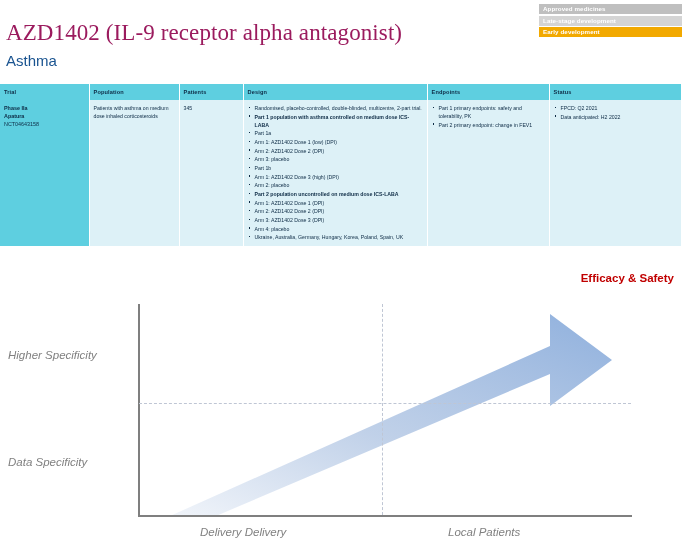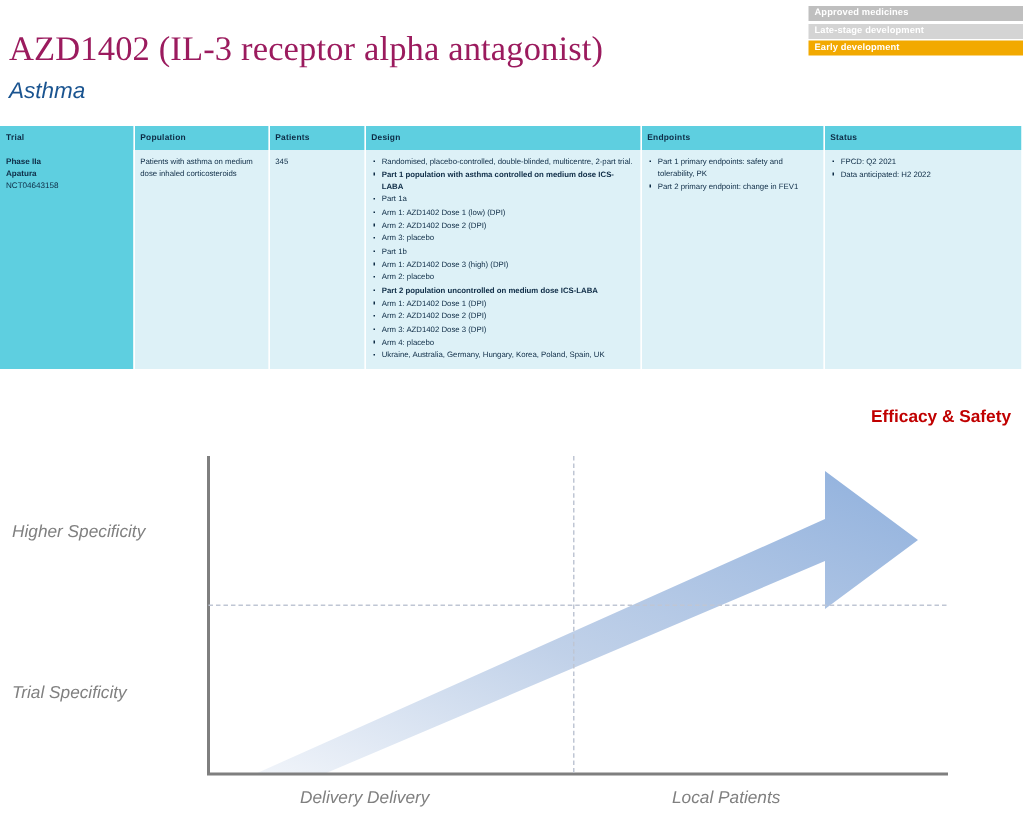--- a/index.html
+++ b/index.html
@@ -13,21 +13,21 @@
 
   
   #header{position:absolute;left:0;top:0;width:682px;height:82px;}
   #page-title{
     position:absolute;left:6px;top:20px;
     font-family:"Liberation Serif", serif;
     font-size:23px;color:#9b1b5e;letter-spacing:.1px;white-space:nowrap;
   }
   #page-subtitle{
     position:absolute;left:6px;top:52px;
-    font-size:15px;color:#1a5490;font-weight:400;font-style:italic;
+    font-size:15px;color:#1a5490;font-weight:400;
   }
 
   
   #legend{position:absolute;right:0px;top:4px;width:143px;}
   .legend-badge{
     height:10px;line-height:10px;
     font-size:6.2px;font-weight:700;
     color:#ffffff;padding-left:4px;margin-bottom:1.5px;
     letter-spacing:.1px;overflow:hidden;white-space:nowrap;
   }
@@ -93,21 +93,21 @@
   
   #band{
     position:absolute;left:120px;top:42px;width:520px;height:212px;
     overflow:visible;pointer-events:none;
   }
 </style>
 </head>
 <body>
 
 <div id="header">
-  <div id="page-title">AZD1402 (IL-3 receptor alpha antagonist)</div>
+  <div id="page-title">AZD1402 (IL-9 receptor alpha antagonist)</div>
   <div id="page-subtitle">Asthma</div>
 
   <div id="legend">
     <div class="legend-badge lb-approved">Approved medicines</div>
     <div class="legend-badge lb-late">Late-stage development</div>
     <div class="legend-badge lb-early">Early development</div>
   </div>
 </div>
 
 <table id="trial-table">
@@ -187,17 +187,17 @@
     </defs>
     <path d="M 18 212 L 50 212 L 430 42 L 430 10 L 492 56 L 430 102 L 430 70 L 96 212 Z" fill="url(#bandgrad)"></path>
   </svg>
 
   <div id="y-axis"></div>
   <div id="x-axis"></div>
   <div id="v-divider"></div>
   <div id="h-divider"></div>
 
   <div class="axis-label" id="lbl-higher-spec">Higher Specificity</div>
-  <div class="axis-label" id="lbl-lower-spec">Trial Specificity</div>
+  <div class="axis-label" id="lbl-lower-spec">Data Specificity</div>
   <div class="axis-label" id="lbl-systemic">Delivery Delivery</div>
   <div class="axis-label" id="lbl-local">Local Patients</div>
 
 </div>
 
 </body></html>

